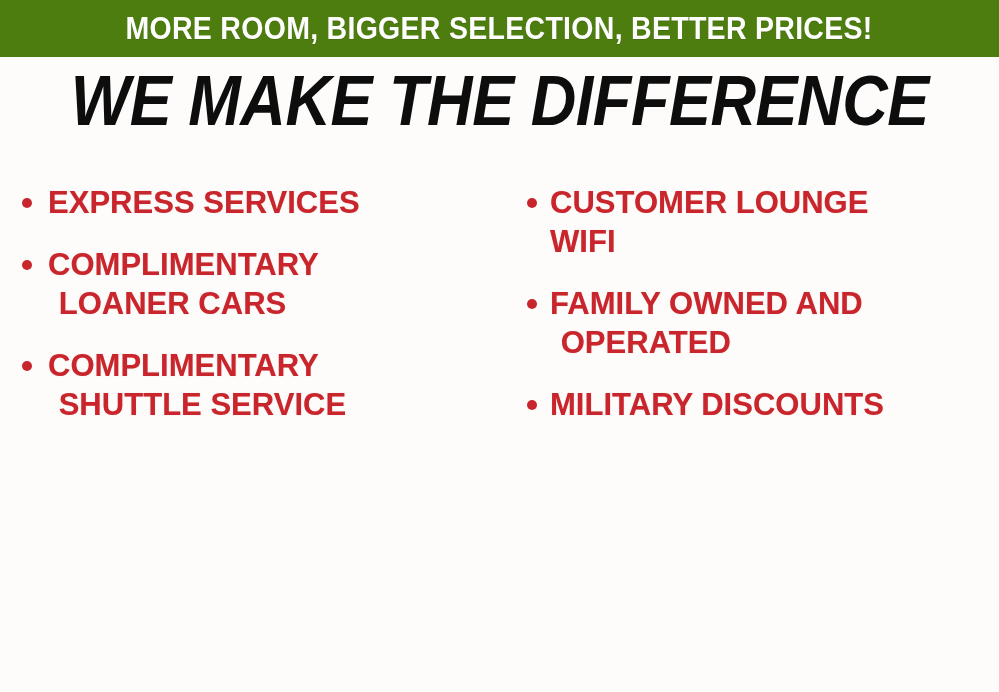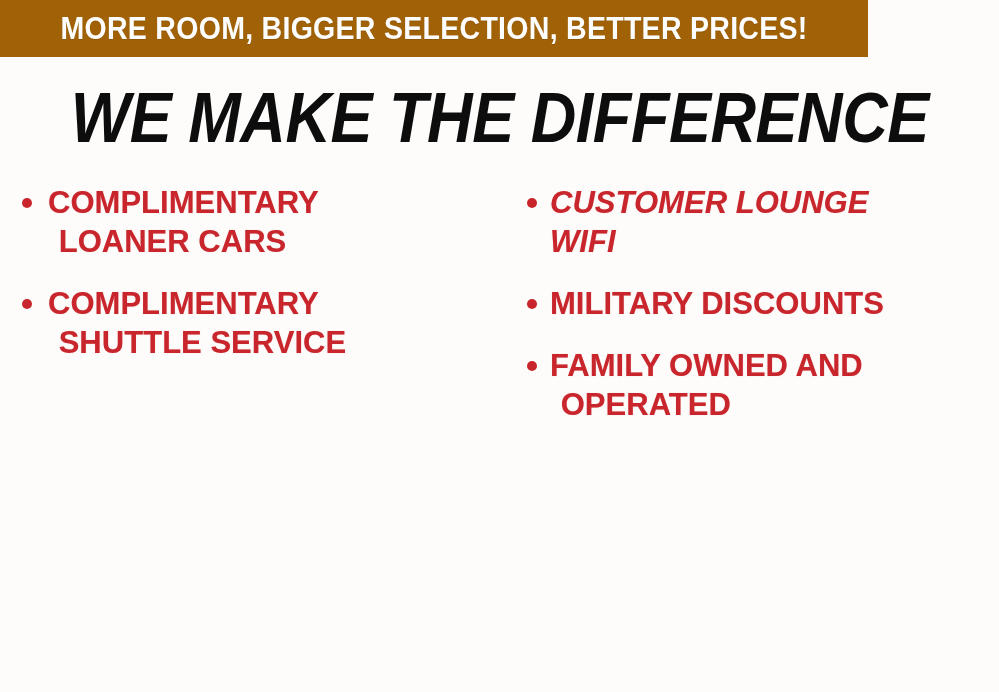--- a/index.html
+++ b/index.html
@@ -4,40 +4,39 @@
 <style>
   html,body{margin:0;padding:0;}
   body{
     width:999px;height:692px;
     background:#fdfcfa;
     font-family:"Liberation Sans","DejaVu Sans",sans-serif;
     overflow:hidden;
     position:relative;
   }
   #promo-banner{
-    position:absolute;left:0;top:0;width:868px;height:57px;
-    background:#a16207;
+    position:absolute;left:0;top:0;width:999px;height:57px;
+    background:#4d7c0f;
     display:flex;align-items:center;justify-content:center;
     overflow:hidden;
   }
   #promo-banner-text{
     color:#fdfdfd;
     font-size:31px;
     font-weight:bold;
     letter-spacing:0.3px;
     white-space:nowrap;
     transform:scaleX(0.92);
     transform-origin:center center;
     line-height:1;
     text-shadow:0 1px 0 rgba(0,0,0,0.10);
   }
   #headline{
     position:absolute;left:0;top:66px;width:999px;
     text-align:center;
-    margin-top:17px;
   }
   #headline-text{
     display:inline-block;
     color:#0d0d0d;
     font-size:70px;
     font-weight:bold;
     font-style:italic;
     letter-spacing:-0.5px;
     white-space:nowrap;
     line-height:1;
@@ -87,51 +86,55 @@
   <span id="promo-banner-text">MORE ROOM, BIGGER SELECTION, BETTER PRICES!</span>
 </div>
 
 <div id="headline">
   <span id="headline-text">WE MAKE THE DIFFERENCE</span>
 </div>
 
 <div class="benefit-column" id="benefits-left">
 
 
+  <div class="benefit-item" style="margin-top:23px;">
+    <span class="benefit-bullet"></span>
+    <span class="benefit-label">EXPRESS SERVICES</span>
+  </div>
 
 
   <div class="benefit-item" style="margin-top:23px;">
     <span class="benefit-bullet"></span>
     <span class="benefit-label">COMPLIMENTARY</span>
     <span class="benefit-label benefit-line2">LOANER CARS</span>
   </div>
 
   <div class="benefit-item" style="margin-top:23px;">
     <span class="benefit-bullet"></span>
     <span class="benefit-label">COMPLIMENTARY</span>
     <span class="benefit-label benefit-line2">SHUTTLE SERVICE</span>
   </div>
 
 </div>
 
 <div class="benefit-column" id="benefits-right">
 
 
 
-  <div class="benefit-item" style="margin-top:23px;font-style:italic;">
+  <div class="benefit-item" style="margin-top:23px;">
     <span class="benefit-bullet"></span>
     <span class="benefit-label">CUSTOMER LOUNGE</span>
     <span class="benefit-label">WIFI</span>
-  </div>
-
-  <div class="benefit-item" style="margin-top:23px;">
-    <span class="benefit-bullet"></span>
-    <span class="benefit-label">MILITARY DISCOUNTS</span>
   </div>
 
   <div class="benefit-item" style="margin-top:23px;">
     <span class="benefit-bullet"></span>
     <span class="benefit-label">FAMILY OWNED AND</span>
     <span class="benefit-label benefit-line2">OPERATED</span>
   </div>
 
+  <div class="benefit-item" style="margin-top:23px;">
+    <span class="benefit-bullet"></span>
+    <span class="benefit-label">MILITARY DISCOUNTS</span>
+  </div>
+
 
 </div>
 
 </body></html>

